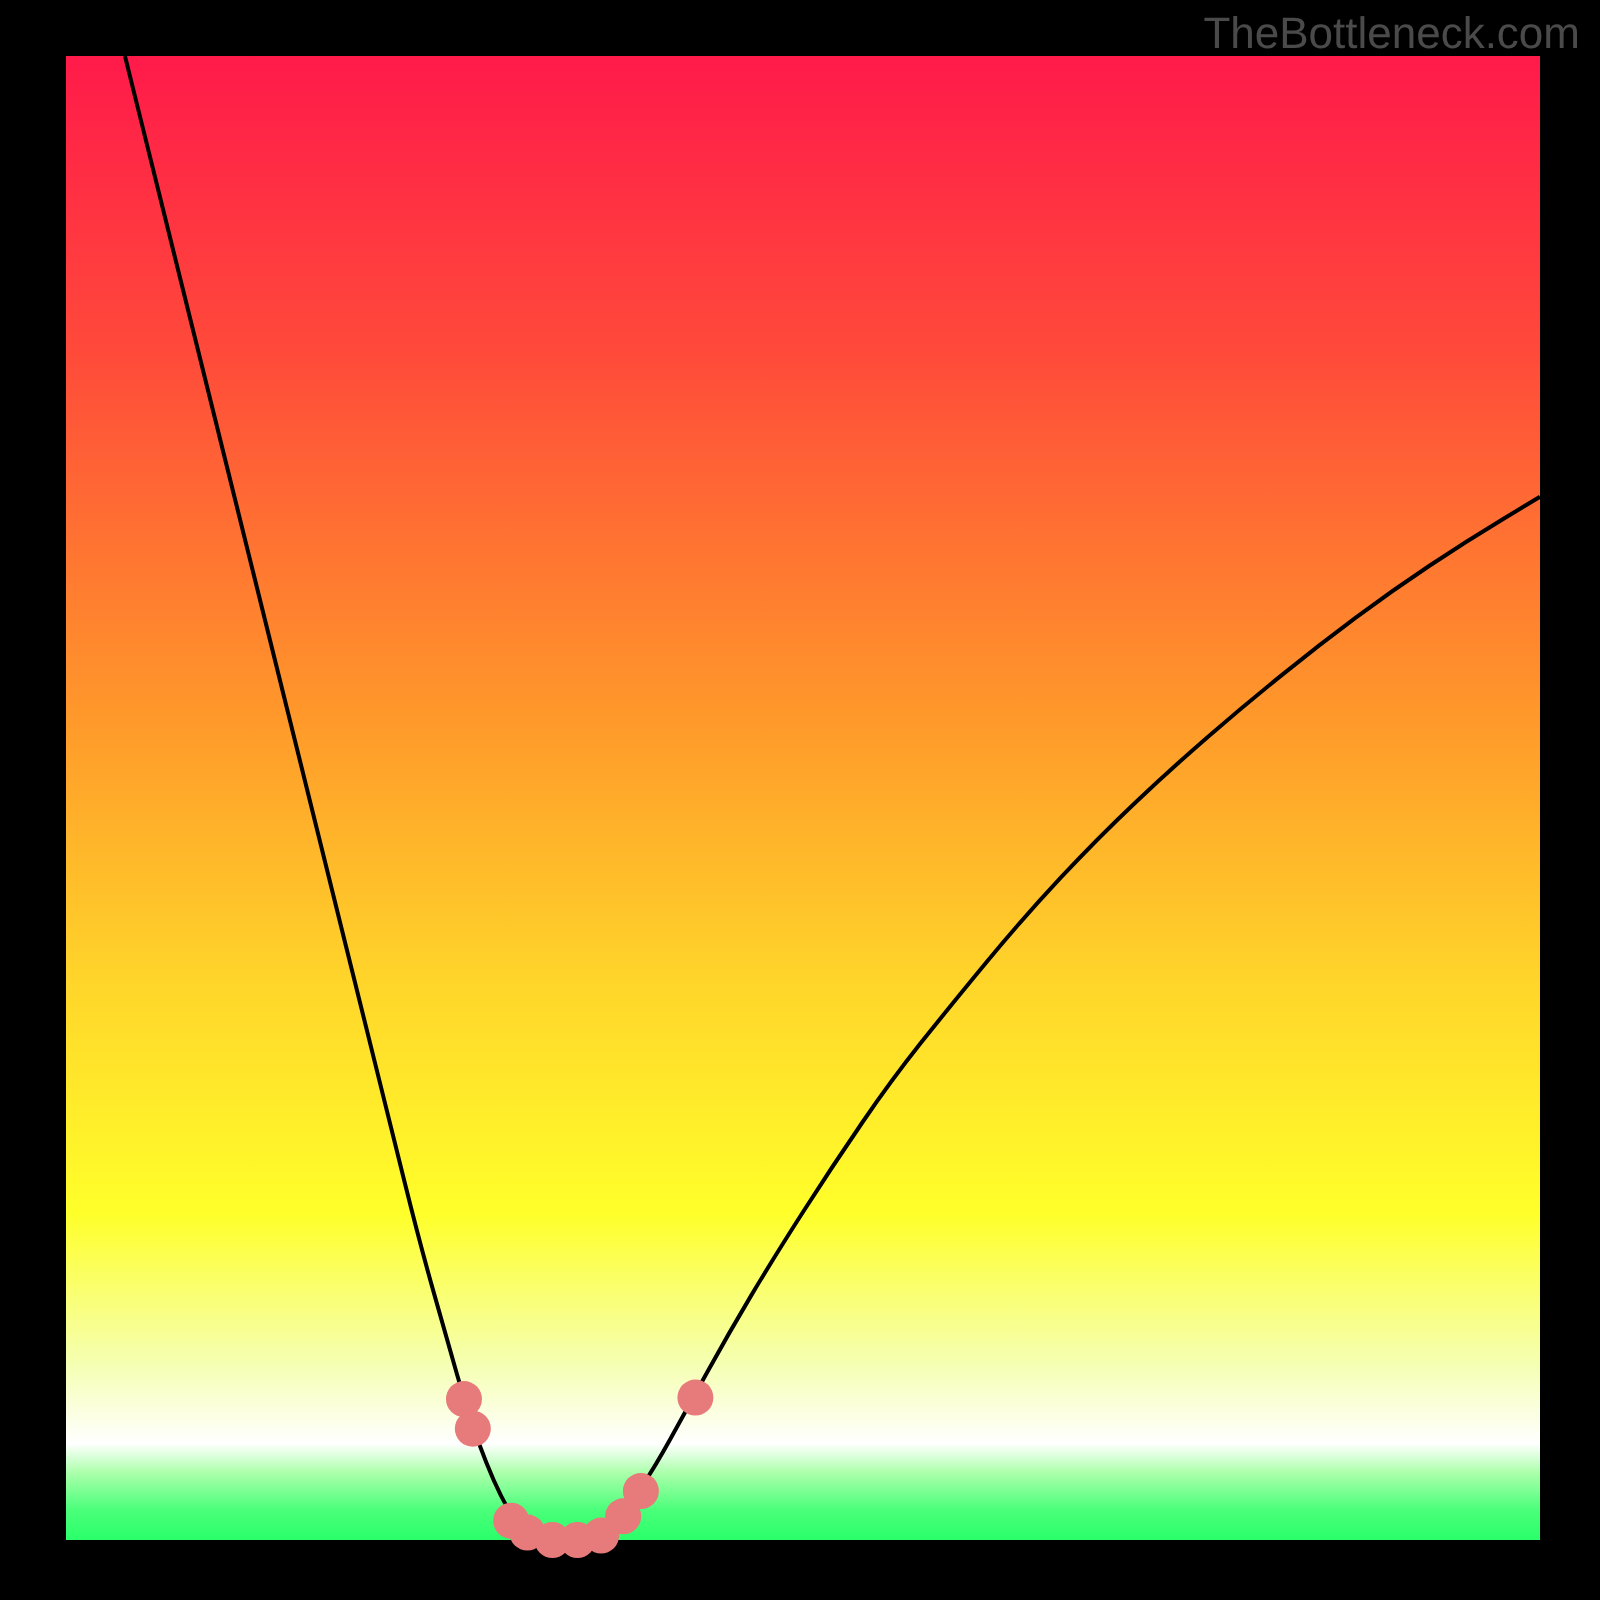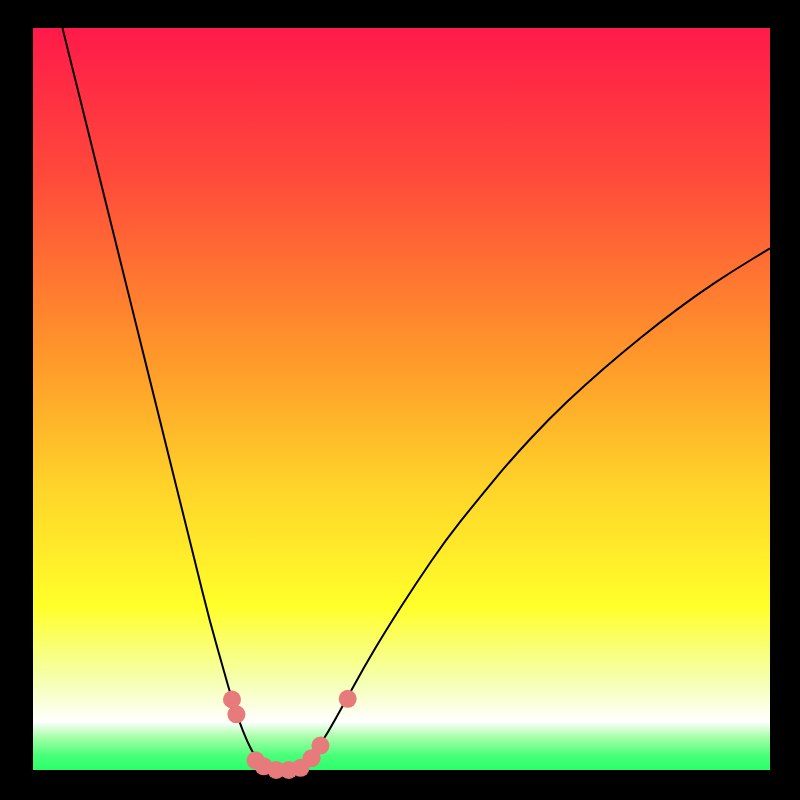--- a/index.html
+++ b/index.html
@@ -13,20 +13,21 @@
     font-size: 22px;
     font-weight: 500;
     color: #4a4a4a;
     z-index: 10;
   }
   svg { display: block; }
 </style>
 </head>
 <body>
 <div class="container">
+  <div class="watermark">TheBottleneck.com</div>
   <svg id="chart-svg" width="800" height="800">
       <defs>
         <linearGradient id="bg-grad" x1="0" y1="0" x2="0" y2="1">
           <stop offset="0%" stop-color="#ff1a4a"></stop>
           <stop offset="20%" stop-color="#ff4a3a"></stop>
           <stop offset="45%" stop-color="#ff9a2a"></stop>
           <stop offset="62%" stop-color="#ffd42a"></stop>
           <stop offset="78%" stop-color="#ffff2a"></stop>
           <stop offset="88%" stop-color="#f5ffb0"></stop>
           <stop offset="93.5%" stop-color="#ffffff"></stop>

